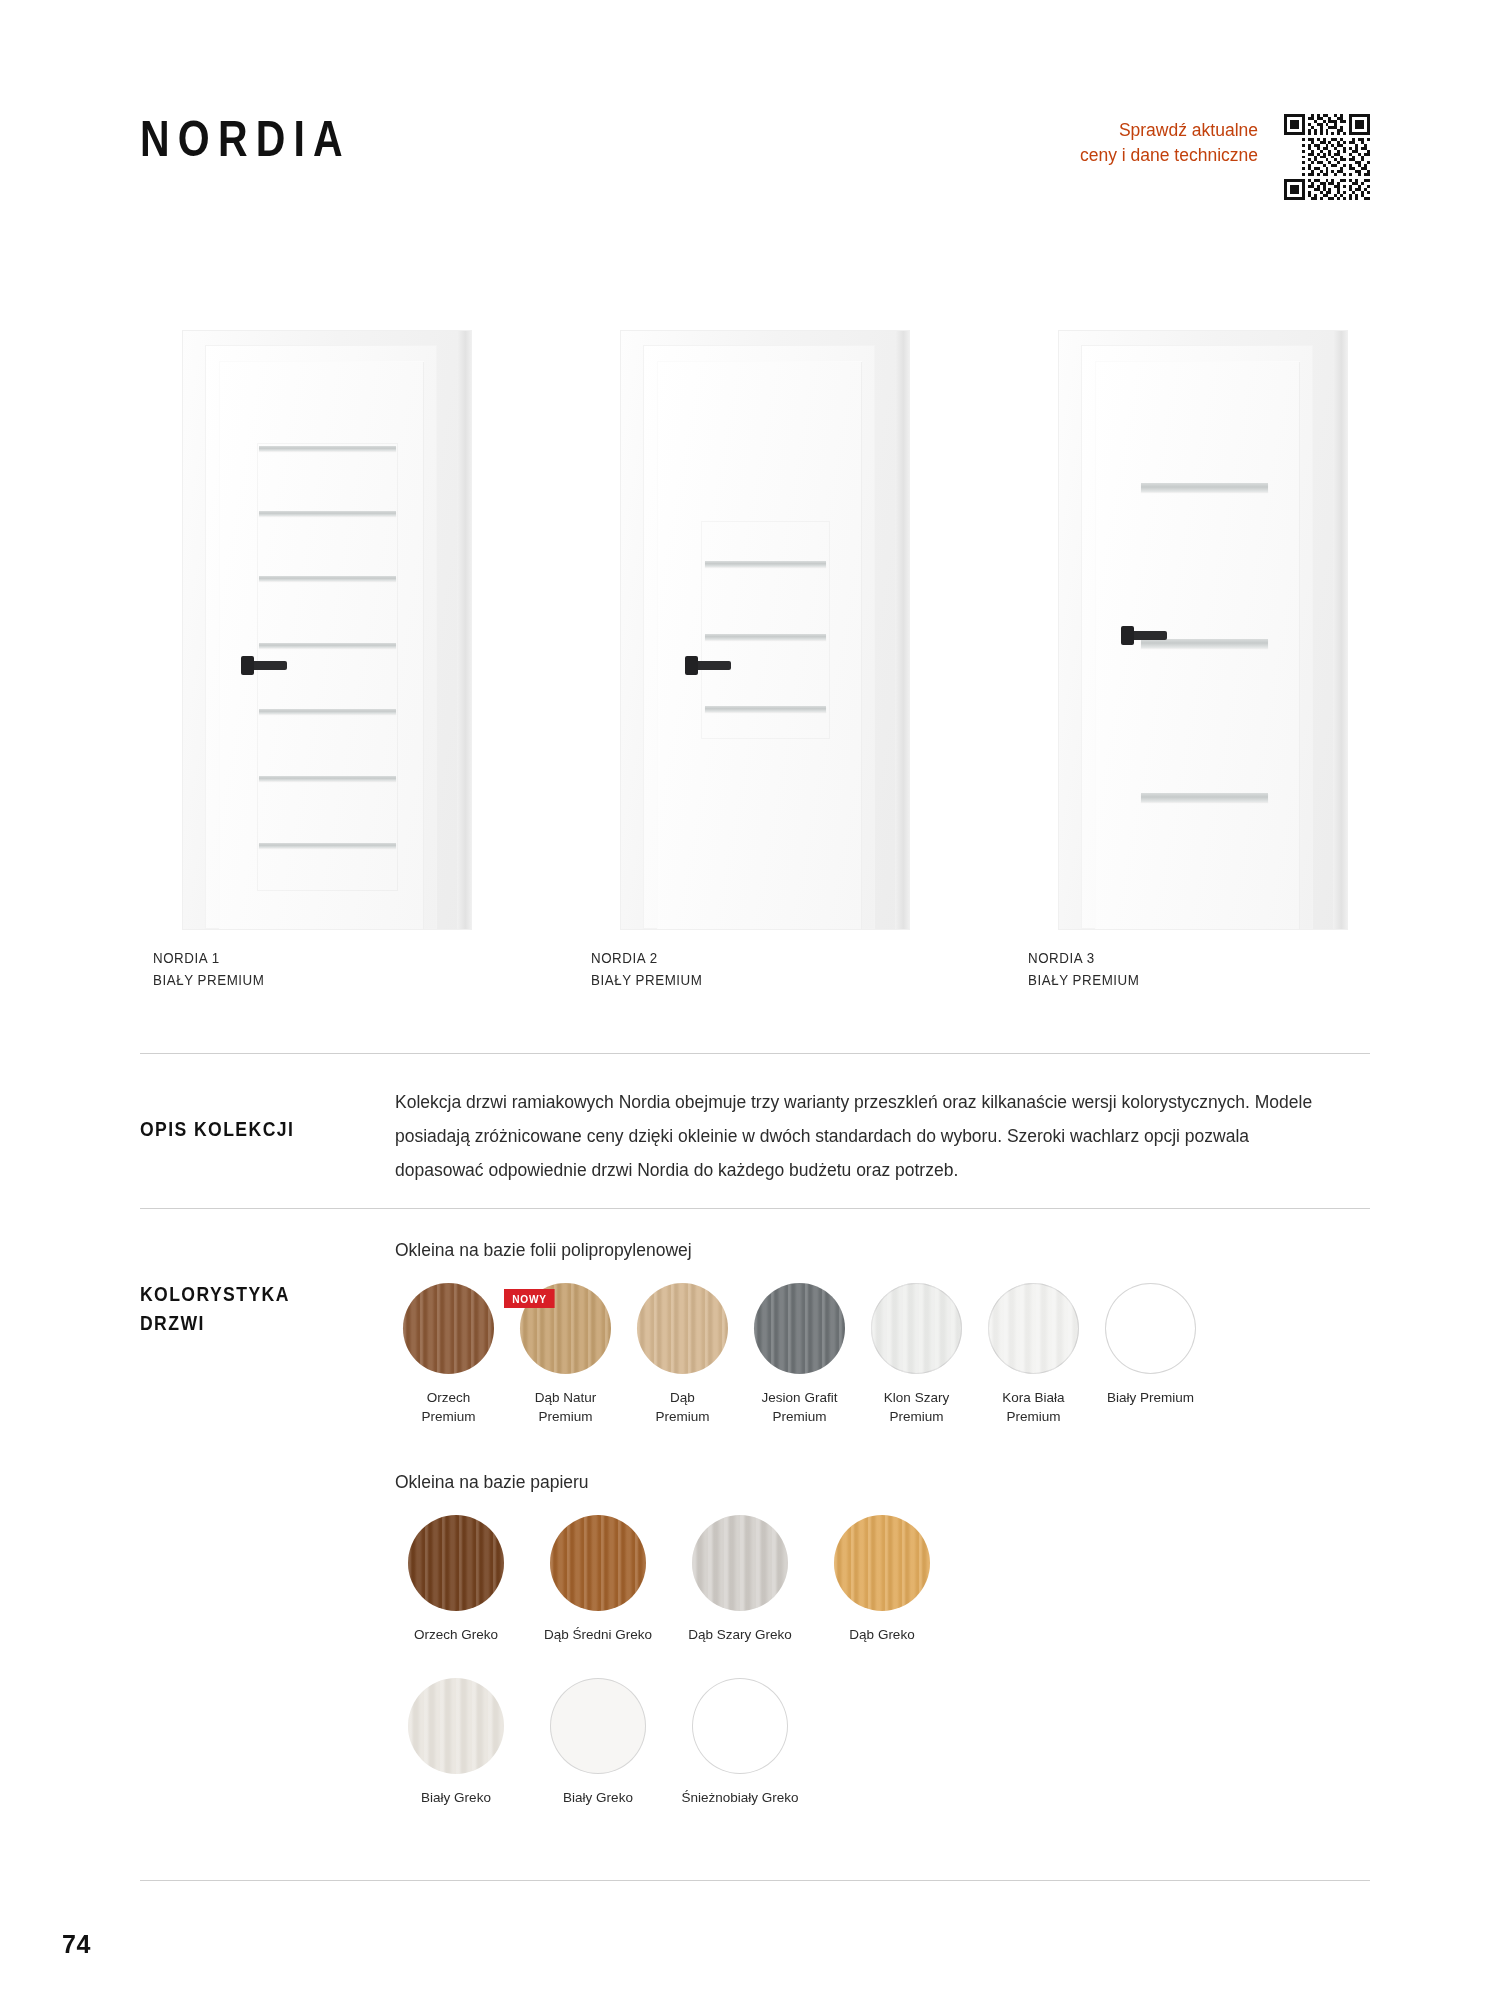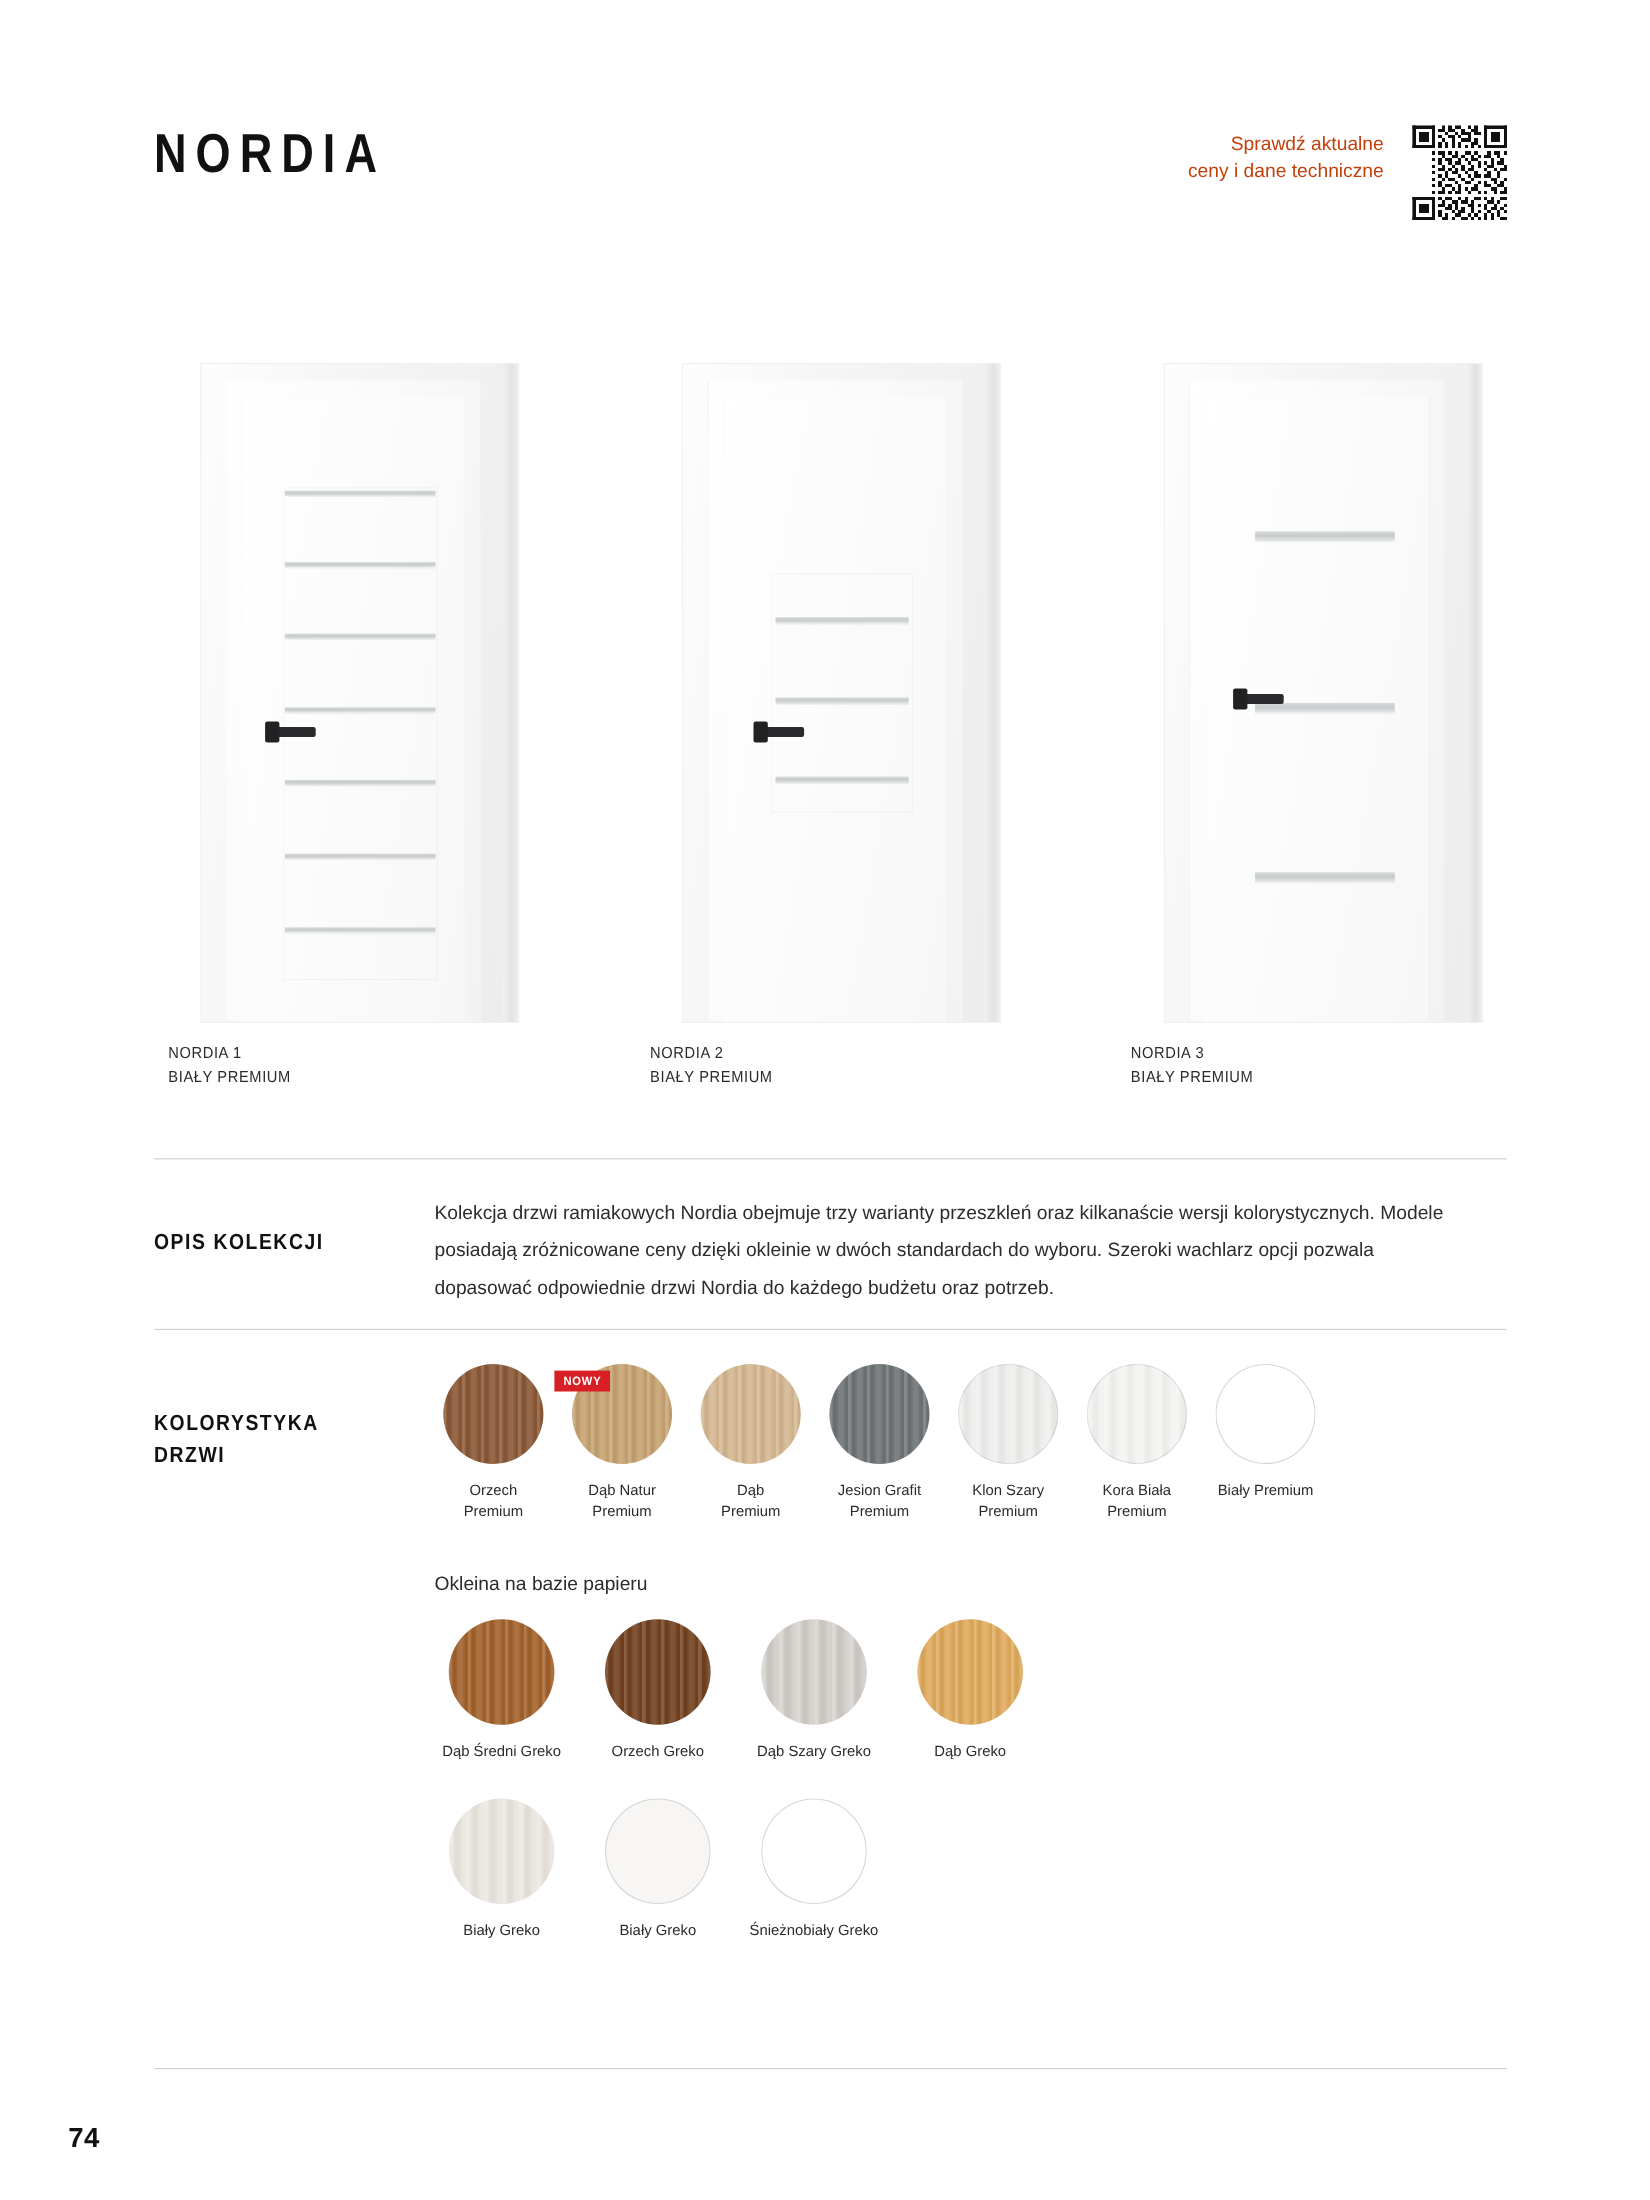--- a/index.html
+++ b/index.html
@@ -636,20 +636,21 @@
 
   <div class="rule rule-2"></div>
 
   <div class="section-kolor">
     <div class="side-label kolor-label">
       <div>KOLORYSTYKA</div>
       <div>DRZWI</div>
     </div>
 
     <div class="kolor-body">
+      <div class="group-heading">Okleina na bazie folii polipropylenowej</div>
       <div class="swatch-row" id="row-premium">
           <div class="swatch-cell">
             <div class="swatch-disc" style="background: rgb(138, 88, 54);">
               <div class="grain "></div>
             </div>
             <div class="swatch-label">Orzech
 Premium</div>
           </div>
           <div class="swatch-cell">
             <div class="nowy-badge">NOWY</div>
@@ -691,31 +692,31 @@
             <div class="swatch-disc outlined" style="background: rgb(255, 255, 255);">
               <div class="grain none"></div>
             </div>
             <div class="swatch-label">Biały Premium</div>
           </div>
         </div>
 
       <div class="group-2">
         <div class="group-heading">Okleina na bazie papieru</div>
         <div class="swatch-row wide" id="row-greko-1">
+            <div class="swatch-cell">
+              <div class="swatch-disc" style="background: rgb(114, 65, 31);">
+                <div class="grain "></div>
+              </div>
+              <div class="swatch-label">Orzech Greko</div>
+            </div>
             <div class="swatch-cell">
               <div class="swatch-disc" style="background: rgb(162, 98, 44);">
                 <div class="grain "></div>
               </div>
               <div class="swatch-label">Dąb Średni Greko</div>
-            </div>
-            <div class="swatch-cell">
-              <div class="swatch-disc" style="background: rgb(114, 65, 31);">
-                <div class="grain "></div>
-              </div>
-              <div class="swatch-label">Orzech Greko</div>
             </div>
             <div class="swatch-cell">
               <div class="swatch-disc" style="background: rgb(205, 201, 196);">
                 <div class="grain soft"></div>
               </div>
               <div class="swatch-label">Dąb Szary Greko</div>
             </div>
             <div class="swatch-cell">
               <div class="swatch-disc" style="background: rgb(224, 170, 92);">
                 <div class="grain "></div>

